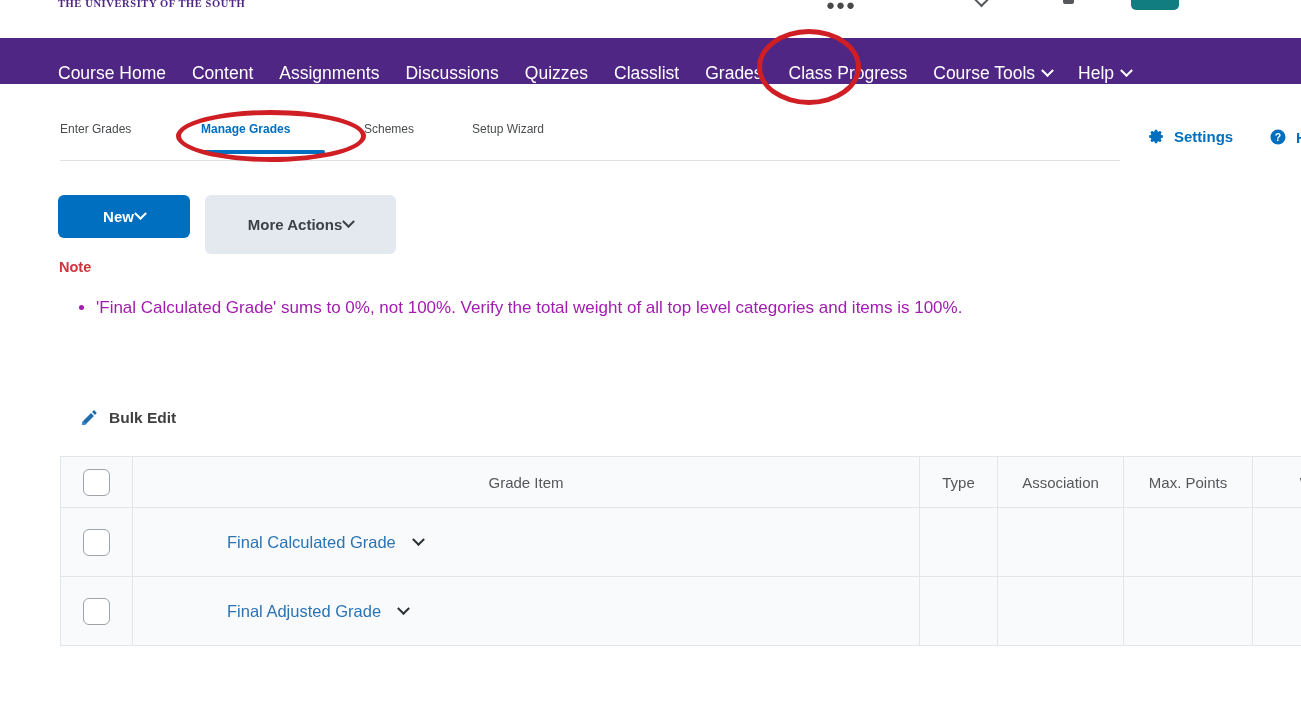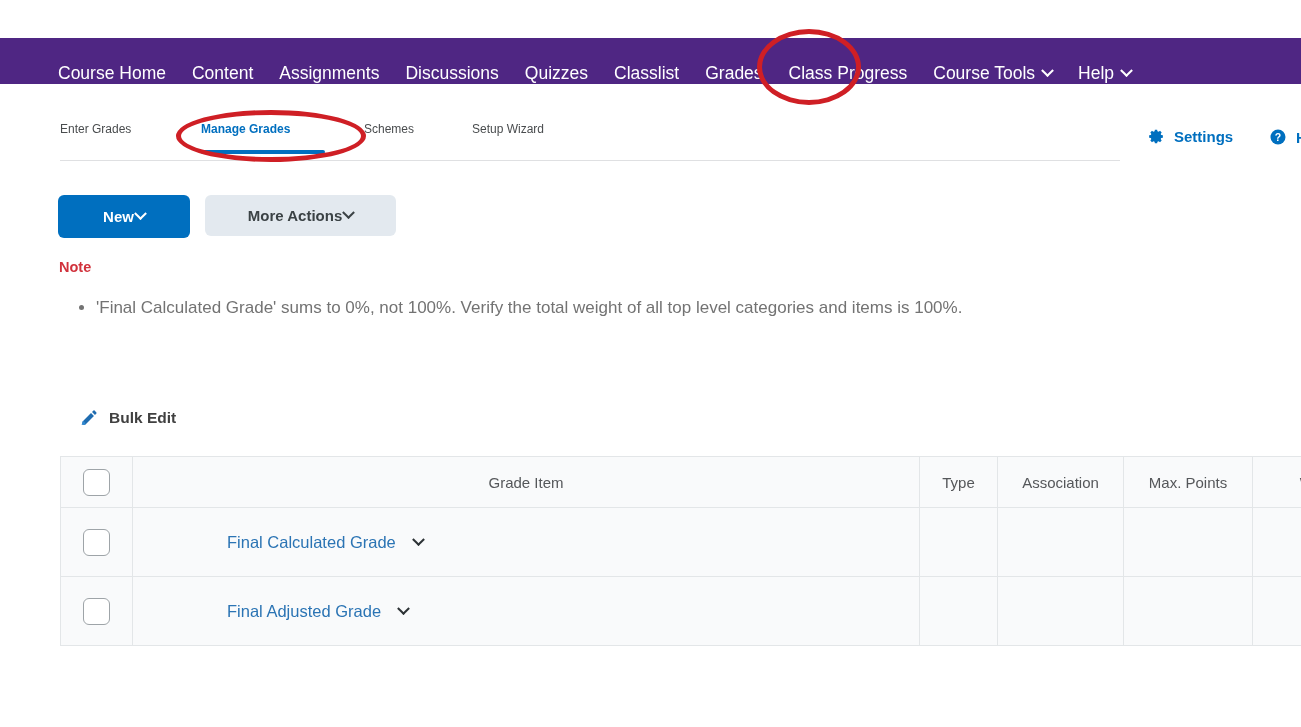--- a/index.html
+++ b/index.html
@@ -100,40 +100,40 @@
     display: flex; align-items: center; justify-content: center; gap: 2px;
     border-radius: 6px;
     font-size: 15px; font-weight: bold;
     cursor: pointer; user-select: none;
   }
   .btn-new {
     left: 58px; top: 195px; width: 132px; height: 43px;
     background: #006fbf; color: #ffffff;
   }
   .btn-more {
-    left: 205px; top: 195px; width: 191px; height: 41px;
+    left: 205px; top: 195px; width: 191px; height: 59px;
     background: #e3e9ef; color: #3b4245;
   }
   .chev-dark {
     display: inline-block; width: 9px; height: 9px;
     border-right: 2.4px solid currentColor; border-bottom: 2.4px solid currentColor;
     transform: rotate(45deg) translate(-2px,-2px);
   }
 
   
   .note-label {
     position: absolute; left: 59px; top: 259px;
     color: #d1323c; font-size: 14.5px; font-weight: bold;
   }
   .note-list {
     position: absolute; left: 60px; top: 294px; margin: 0; padding: 0 0 0 36px;
     list-style: disc;
   }
   .note-list li {
-    color: #737373; font-size: 17px; line-height: 28px;
+    color: #a21caf; font-size: 17px; line-height: 28px;
   }
 
   
   .bulk-edit {
     position: absolute; left: 80px; top: 408px;
     display: flex; align-items: center; gap: 10px;
     color: #404040; font-size: 15.5px; font-weight: bold; cursor: pointer;
   }
 
   
@@ -182,20 +182,27 @@
     background: transparent;
   }
   .ell-grades { left: 757px; top: 29px; width: 104px; height: 76px; }
   .ell-manage { left: 176px; top: 110px; width: 190px; height: 52px; }
 </style>
 </head>
 <body>
 
 <div id="page">
 
+  <div class="brand-strip">
+    <div class="brand-text">THE UNIVERSITY OF THE SOUTH</div>
+    <div class="ghost-dots">●●●</div>
+    <div class="ghost-chev1"></div>
+    <div class="ghost-bell"></div>
+    <div class="ghost-pill"></div>
+  </div>
 
   <nav class="navbar">
     <div class="nav-item">
       <span>Course Home</span>
     </div>
     <div class="nav-item">
       <span>Content</span>
     </div>
     <div class="nav-item">
       <span>Assignments</span>

